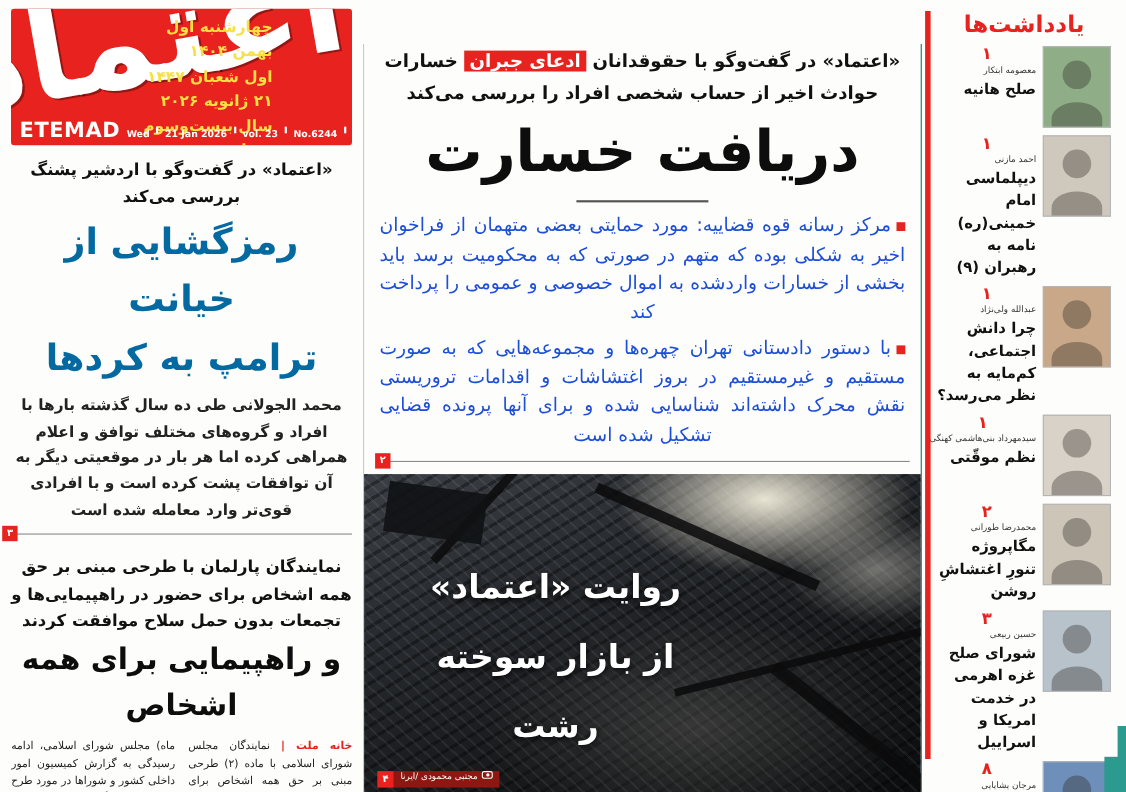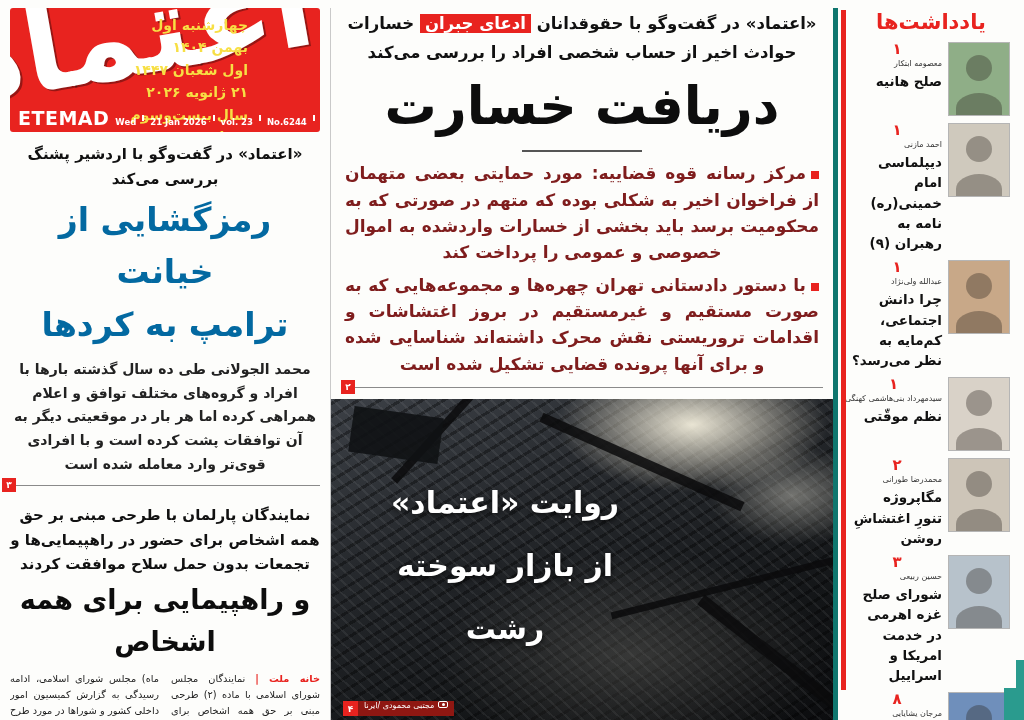--- a/index.html
+++ b/index.html
@@ -17,31 +17,31 @@
   .note-photo::before { content:""; position:absolute; left:50%; top:12px; width:26px; height:26px;
     margin-left:-13px; border-radius:50%; background:rgba(40,35,30,0.35); }
   .note-photo::after { content:""; position:absolute; left:50%; bottom:-8px; width:46px; height:30px;
     margin-left:-23px; border-radius:50% 50% 0 0; background:rgba(40,35,30,0.35); }
   .note-text { flex:1; text-align:right; }
   .note-num { color:#e8231f; font-weight:bold; font-size:15px; text-align:center; line-height:1; margin-bottom:2px; }
   .note-name { font-size:8px; color:#333; margin-bottom:3px; white-space:nowrap; overflow:hidden; }
   .note-title { font-size:13.5px; font-weight:bold; color:#111; line-height:1.5; }
 
   
-  .center { width:508px; flex:0 0 508px; border-right:5px solid #0f766e; border-left:1px solid #c9c9c9;
-    padding:0 10px; display:flex; flex-direction:column; }
+  .center { width:508px; flex:0 0 508px; border-right:1px solid #0f766e; border-left:1px solid #c9c9c9;
+    padding:0 10px; display:flex; flex-direction:column;margin-top:32px; }
   .kicker { font-weight:bold; color:#111; text-align:center; }
   .main-kicker { font-size:16.5px; line-height:1.75; margin-top:2px; }
   .hl { background:#e8231f; color:#fff; padding:0 5px; }
   .main-headline { text-align:center; font-size:52px; font-weight:900; color:#0d0d0d;
     line-height:1.32; letter-spacing:-1px; margin-top:4px; }
   .main-headline span { display:block; }
   .short-rule { width:120px; height:2px; background:#555; margin:10px auto 8px auto; }
   .bullets { padding:0 4px; }
-  .bullet { font-size:17px; font-weight:bold; color:#7f1d1d; line-height:1.55;
+  .bullet { font-size:17px; font-weight:normal; color:#1d4ed8; line-height:1.55;
     text-align:justify; text-align-last:center; margin-bottom:6px; }
   .bsq { display:inline-block; width:8px; height:8px; background:#e8231f; margin-left:5px; }
   .rule-row { position:relative; border-top:1.5px solid #8a8a8a; margin-top:4px; height:10px; }
   .marker { display:inline-flex; align-items:center; justify-content:center;
     width:14px; height:14px; background:#e8231f; color:#fff; font-size:9px; font-weight:bold; }
   .rule-row .marker { position:absolute; left:0; top:-8px; }
 
   
   .photo { position:relative; flex:1; margin:2px -10px 0 -10px; overflow:hidden;
     background:

